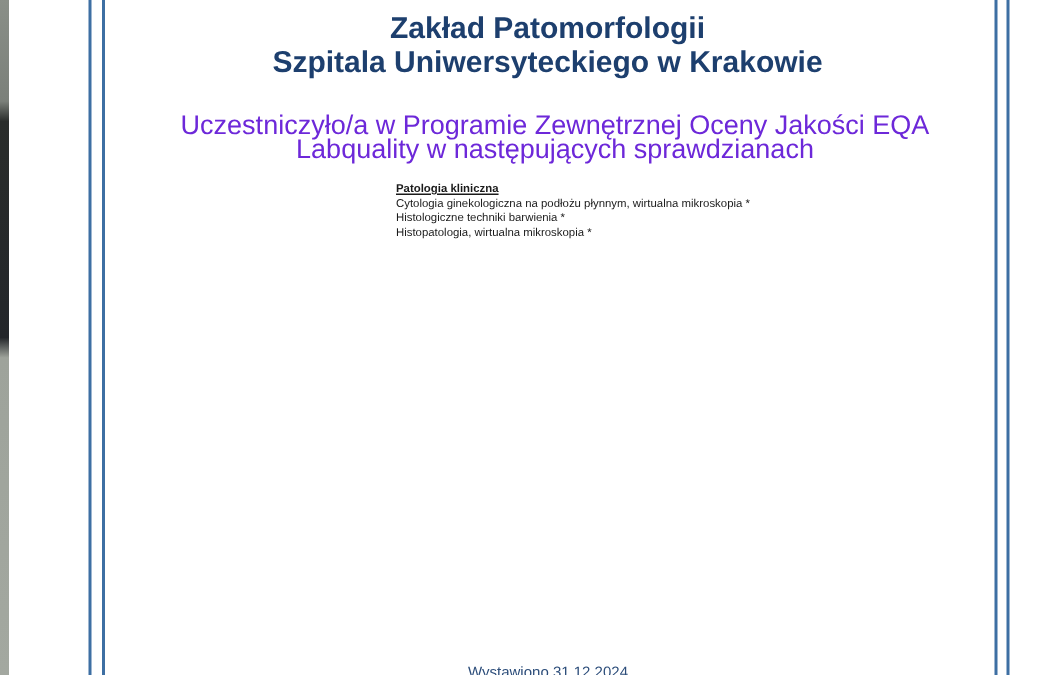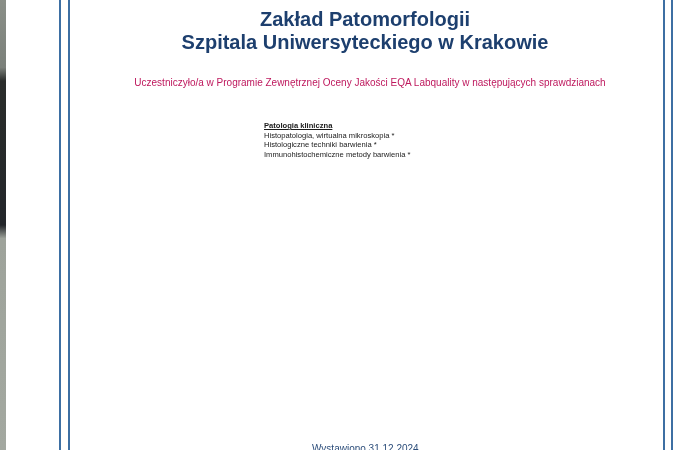--- a/index.html
+++ b/index.html
@@ -46,22 +46,22 @@
     }
     .title1 { top: 7px; }
     .title2 { top: 30px; }
 
     .subtitle {
       position: absolute;
       left: 85px;
       width: 570px;
       top: 75px;
       text-align: center;
-      font-size: 10px;
-      color: #be185d;
+      font-size: 18px;
+      color: #6d28d9;
       line-height: 16px;
     }
 
     .list {
       position: absolute;
       left: 264px;
       top: 121px;
       font-size: 7.6px;
       color: #1a1a1a;
       line-height: 9.6px;
@@ -88,18 +88,18 @@
 <div class="border-line br1"></div>
 <div class="border-line br2"></div>
 
 <div class="title title1">Zakład Patomorfologii</div>
 <div class="title title2">Szpitala Uniwersyteckiego w Krakowie</div>
 
 <div class="subtitle">Uczestniczyło/a w Programie Zewnętrznej Oceny Jakości EQA Labquality w następujących sprawdzianach</div>
 
 <div class="list">
   <div class="heading">Patologia kliniczna</div>
+  <div>Cytologia ginekologiczna na podłożu płynnym, wirtualna mikroskopia *</div>
+  <div>Histologiczne techniki barwienia *</div>
   <div>Histopatologia, wirtualna mikroskopia *</div>
-  <div>Histologiczne techniki barwienia *</div>
-  <div>Immunohistochemiczne metody barwienia *</div>
 </div>
 
 <div class="issued">Wystawiono 31.12.2024</div>
 
 </body></html>

